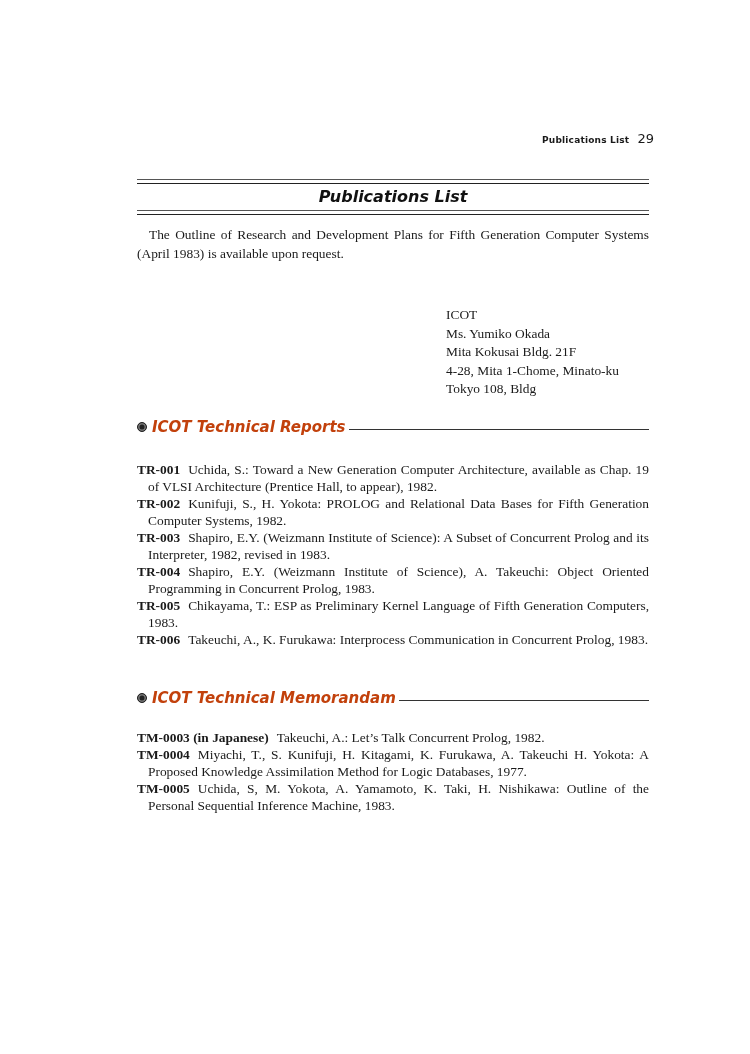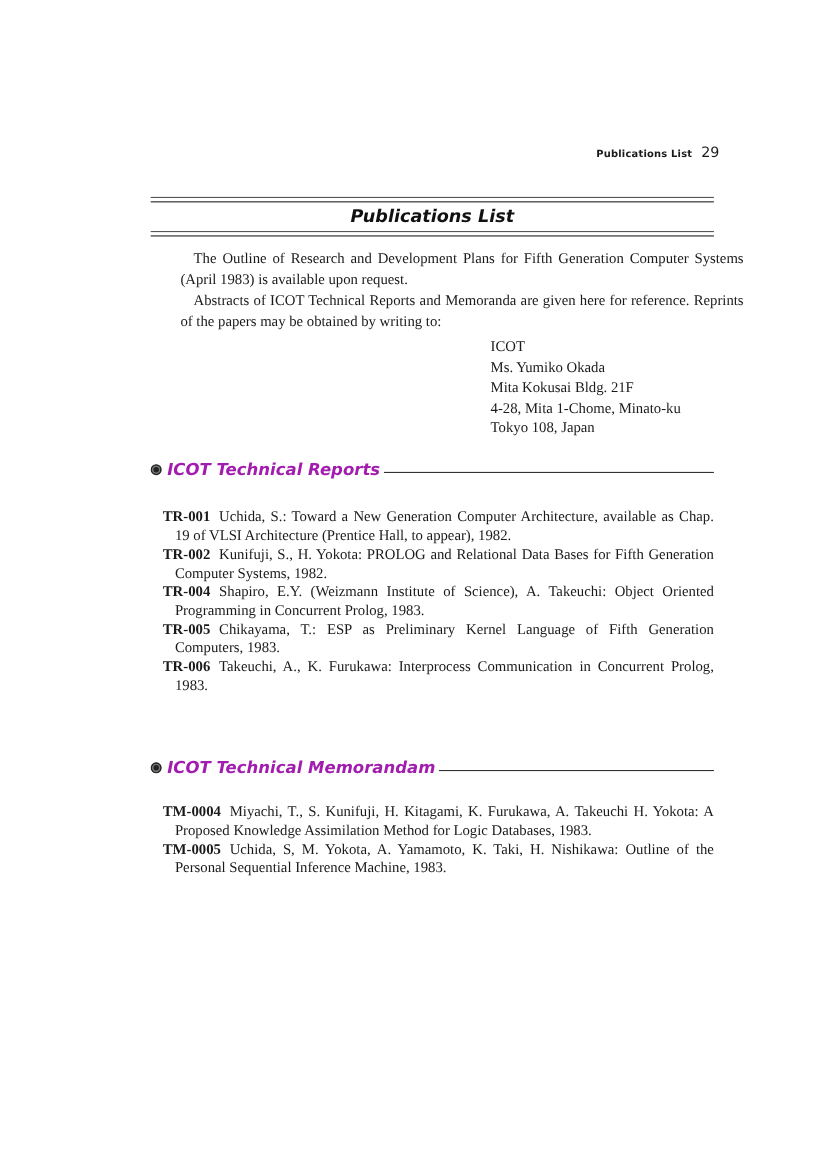--- a/index.html
+++ b/index.html
@@ -60,21 +60,20 @@
       color: #111;
     }
     .intro {
       position: absolute;
       left: 137px;
       top: 214px;
       width: 512px;
       font-size: 13.4px;
       line-height: 19px;
       text-align: justify;
-      margin-left: 27px;
     }
     .intro p {
       margin: 0;
       text-indent: 12px;
     }
     .address {
       position: absolute;
       left: 446px;
       top: 295px;
       font-size: 13.4px;
@@ -98,38 +97,38 @@
       box-shadow: inset 0 0 0 1.5px #777;
       margin-right: 5px;
       flex: none;
     }
     .section-head .sh-label {
       font-family: "DejaVu Sans", "Liberation Sans", sans-serif;
       font-style: italic;
       font-weight: bold;
       font-size: 15px;
       white-space: nowrap;
-      color: #a21caf;
+      color: #c2410c;
     }
     .section-head .sh-rule {
       flex: 1;
       height: 0;
       border-top: 1px solid #333;
       margin-left: 3px;
       margin-top: 4px;
     }
     .entries {
       position: absolute;
       left: 137px;
       width: 512px;
       font-size: 13.4px;
       line-height: 17px;
     }
     .entry {
-      margin: 0 0 0 11px;
+      margin: 0 0 0 0;
       padding-left: 11px;
       text-indent: -11px;
       text-align: justify;
     }
     .entry .code {
       font-weight: bold;
       margin-right: 8px;
     }
   </style>
 </head>
@@ -143,63 +142,68 @@
   </div>
 
   <div class="title-block">
     <div class="rule-double"></div>
     <div class="title-text">Publications List</div>
     <div class="rule-double"></div>
   </div>
 
   <div class="intro">
     <p>The Outline of Research and Development Plans for Fifth Generation Computer Systems (April 1983) is available upon request.</p>
-    <p>Abstracts of ICOT Technical Reports and Memoranda are given here for reference. Reprints of the papers may be obtained by writing to:</p>
   </div>
 
   <div class="address">
     <div>ICOT</div>
     <div>Ms. Yumiko Okada</div>
     <div>Mita Kokusai Bldg. 21F</div>
     <div>4-28, Mita 1-Chome, Minato-ku</div>
-    <div>Tokyo 108, Japan</div>
+    <div>Tokyo 108, Bldg</div>
   </div>
 
   <div class="section-head" style="top:405px;">
     <span class="bullet"></span>
     <span class="sh-label">ICOT Technical Reports</span>
     <span class="sh-rule"></span>
   </div>
 
   <div class="entries" style="top:450px;">
     <div class="entry">
       <span class="code">TR-001</span><span>Uchida, S.: Toward a New Generation Computer Architecture, available as Chap. 19 of VLSI Architecture (Prentice Hall, to appear), 1982.</span>
     </div>
     <div class="entry">
       <span class="code">TR-002</span><span>Kunifuji, S., H. Yokota: PROLOG and Relational Data Bases for Fifth Generation Computer Systems, 1982.</span>
     </div>
     <div class="entry">
+      <span class="code">TR-003</span><span>Shapiro, E.Y. (Weizmann Institute of Science): A Subset of Concurrent Prolog and its Interpreter, 1982, revised in 1983.</span>
+    </div>
+    <div class="entry">
       <span class="code">TR-004</span><span>Shapiro, E.Y. (Weizmann Institute of Science), A. Takeuchi: Object Oriented Programming in Concurrent Prolog, 1983.</span>
     </div>
     <div class="entry">
       <span class="code">TR-005</span><span>Chikayama, T.: ESP as Preliminary Kernel Language of Fifth Generation Computers, 1983.</span>
     </div>
     <div class="entry">
       <span class="code">TR-006</span><span>Takeuchi, A., K. Furukawa: Interprocess Communication in Concurrent Prolog, 1983.</span>
     </div>
   </div>
 
   <div class="section-head" style="top:676px;justify-content:flex-end;">
     <span class="bullet"></span>
     <span class="sh-label">ICOT Technical Memorandam</span>
     <span class="sh-rule"></span>
   </div>
 
   <div class="entries" style="top:718px;">
     <div class="entry">
-      <span class="code">TM-0004</span><span>Miyachi, T., S. Kunifuji, H. Kitagami, K. Furukawa, A. Takeuchi H. Yokota: A Proposed Knowledge Assimilation Method for Logic Databases, 1983.</span>
+      <span class="code">TM-0003 (in Japanese)</span><span>Takeuchi, A.: Let’s Talk Concurrent Prolog, 1982.</span>
+    </div>
+    <div class="entry">
+      <span class="code">TM-0004</span><span>Miyachi, T., S. Kunifuji, H. Kitagami, K. Furukawa, A. Takeuchi H. Yokota: A Proposed Knowledge Assimilation Method for Logic Databases, 1977.</span>
     </div>
     <div class="entry">
       <span class="code">TM-0005</span><span>Uchida, S, M. Yokota, A. Yamamoto, K. Taki, H. Nishikawa: Outline of the Personal Sequential Inference Machine, 1983.</span>
     </div>
   </div>
 
 </div>
 
 </body></html>

